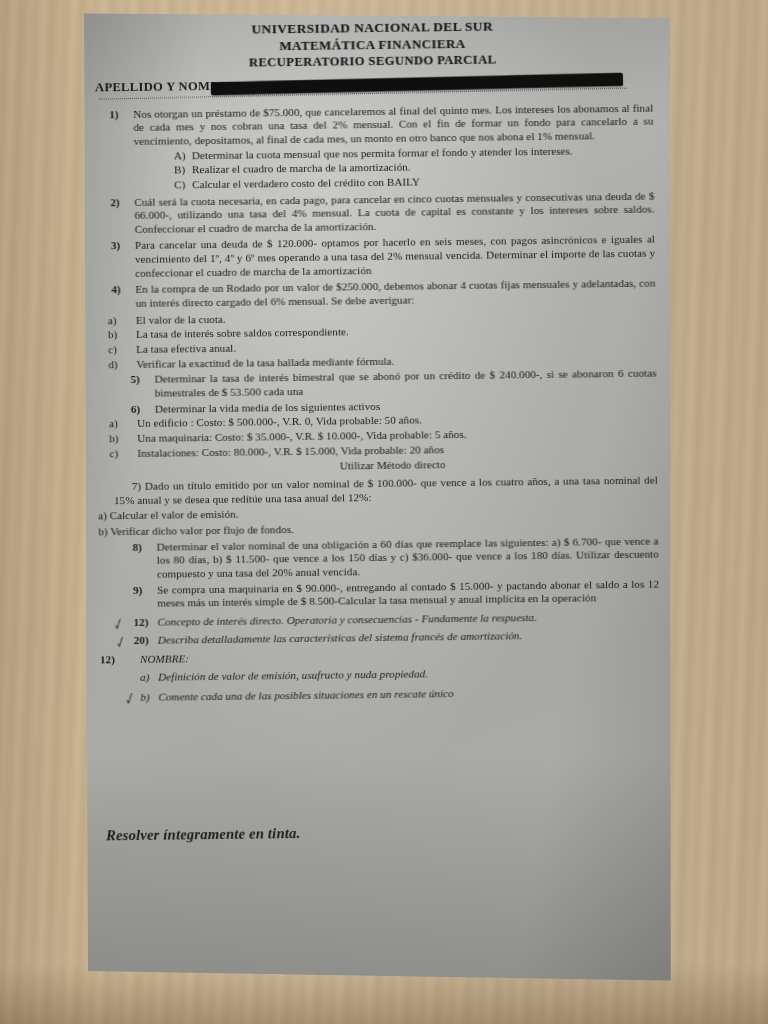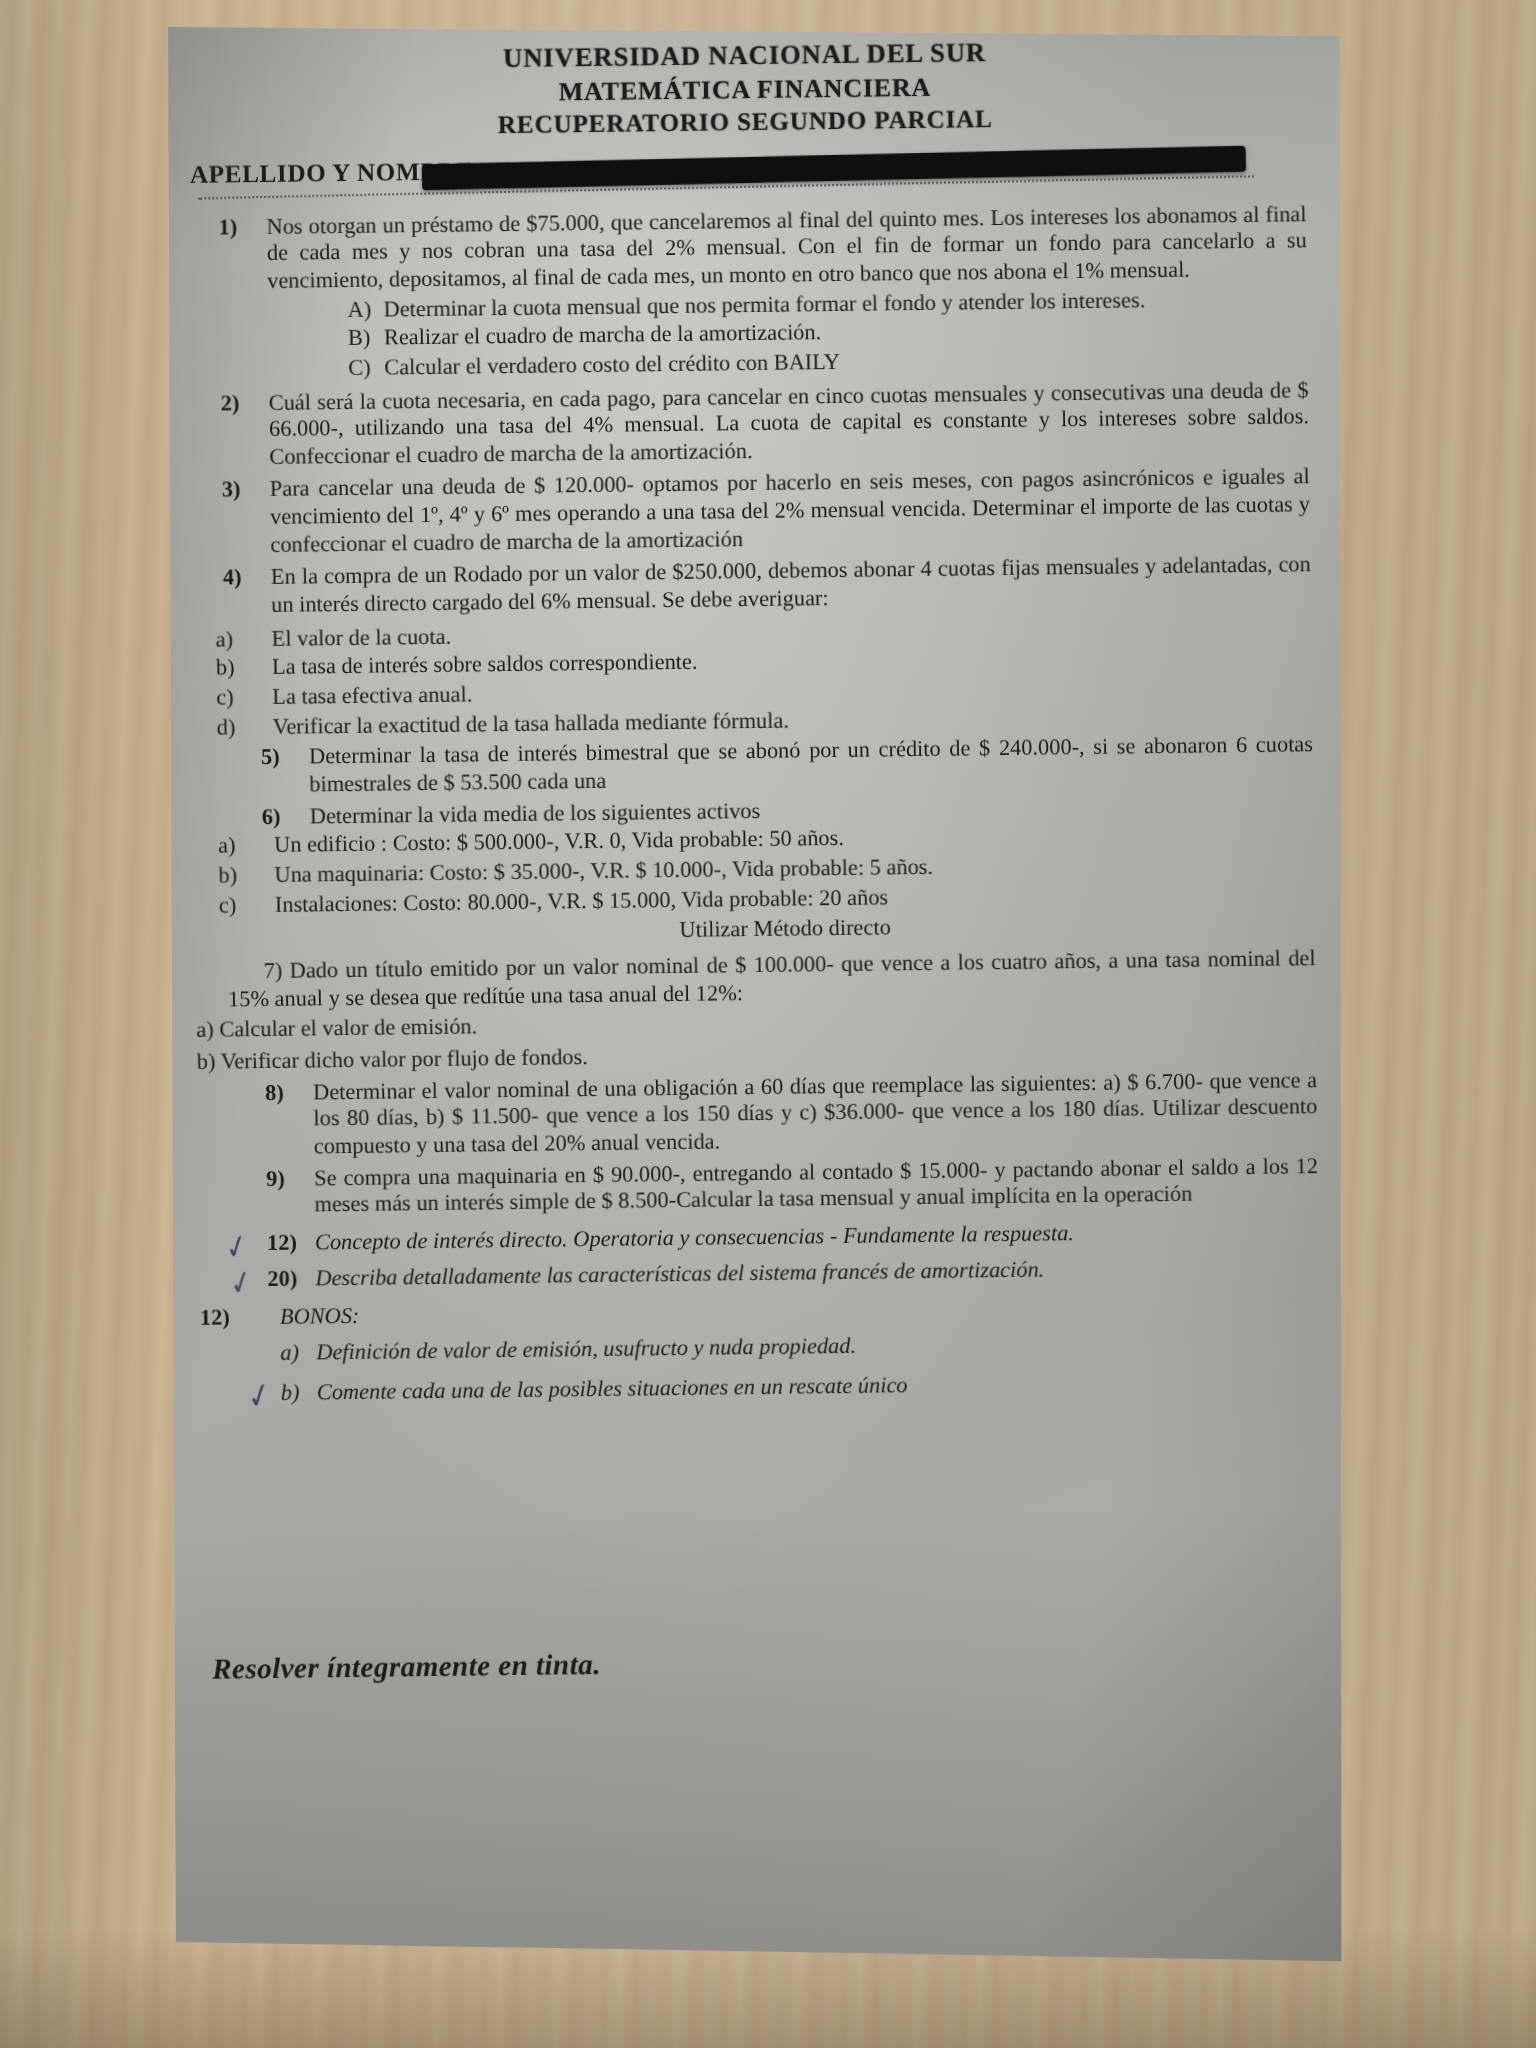--- a/index.html
+++ b/index.html
@@ -337,21 +337,21 @@
     </div>
 
     <div class="indent-q" style="margin-top:4px;">
       <span class="tick" style="left:14px; top:-2px; font-size:17px;">✓</span>
       <span class="num">20)</span>
       <span class="italic">Describa detalladamente las características del sistema francés de amortización.</span>
     </div>
 
     <div class="bonus-head">
       <span class="num">12)</span>
-      <span class="italic">BONOS:</span>
+      <span class="italic">NOMBRE:</span>
     </div>
 
     <div class="sub" style="margin-top:4px;">
       <span class="mark italic">a)</span>
       <span class="italic">Definición de valor de emisión, usufructo y nuda propiedad.</span>
     </div>
 
     <div class="sub" style="margin-top:6px;">
       <span class="tick" style="left:22px; top:-3px; font-size:18px;">✓</span>
       <span class="mark italic">b)</span>

